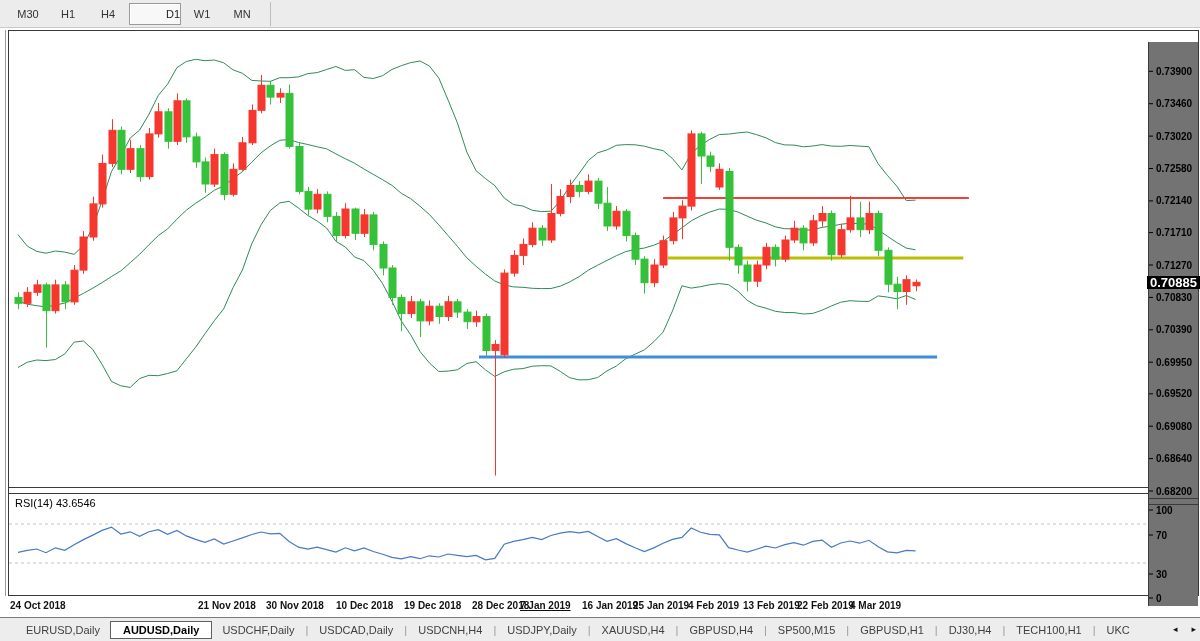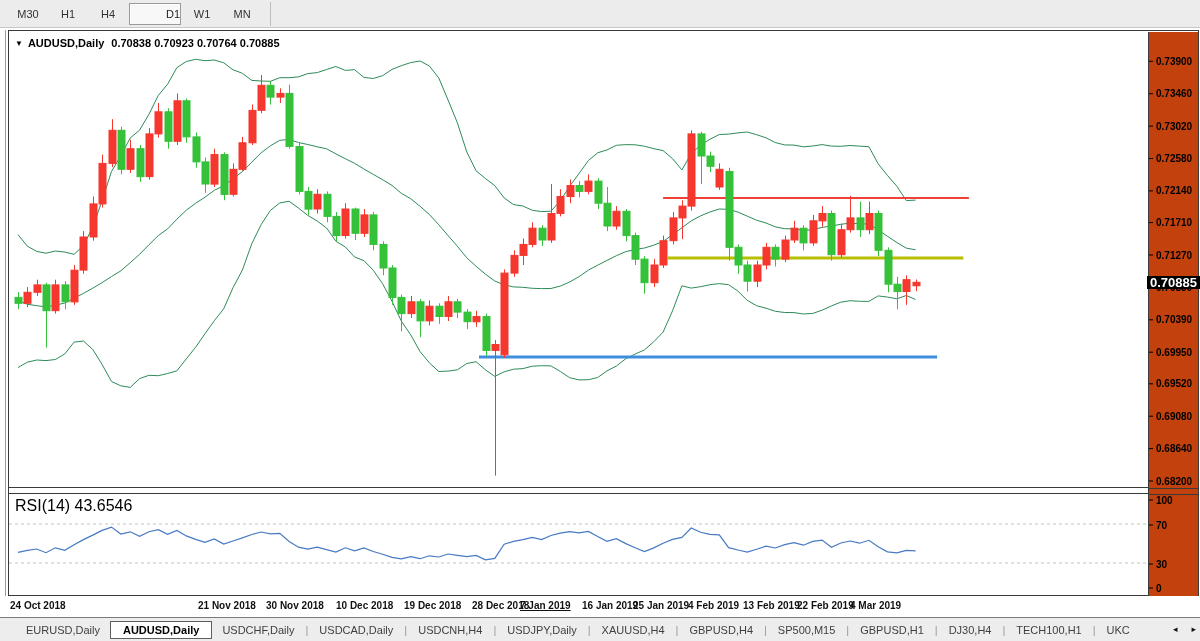--- a/index.html
+++ b/index.html
@@ -14,31 +14,31 @@
     font-size:11px; color:#333; margin:0 1px; border:1px solid transparent; }
   .tf-btn.active { background:#f8f8f8; border:1px solid #9a9a9a;
     box-shadow: inset 1px 1px 0 #ffffff; color:#222;padding-left:36px; }
   .tb-sep { width:1px; height:24px; background:#bdbdbd; margin:0 8px; }
 
   
   .window-edge { position:absolute; left:5px; top:30px; width:1px; height:566px; background:#9a9a9a; }
   .chart-region { position:absolute; left:8px; top:30px; width:1191px; height:566px;
     border:1px solid #3a3a3a; background:#fff; }
   #chart-svg { position:absolute; left:0; top:0; }
-  .axis-col { position:absolute; left:1139px; top:1px; width:50px; height:564px;
-    border-left:1px solid #3a3a3a; background:#c2410c; }
+  .axis-col { position:absolute; left:1139px; top:11px; width:50px; height:564px;
+    border-left:1px solid #3a3a3a; background:#737373; }
   #axis-svg { position:absolute; left:0; top:0; }
 
   .chart-title { position:absolute; left:6px; top:6px; z-index:4;
     font-size:11px; font-weight:bold; color:#000; white-space:nowrap; }
   .chart-title .dd { font-size:8px; margin-right:5px; position:relative; top:-1px; }
   .chart-title .vals { margin-left:7px; font-weight:bold; }
 
   .rsi-label { position:absolute; left:6px; top:466px; z-index:4;
-    font-size:16px; color:#000; white-space:nowrap; }
+    font-size:11px; color:#000; white-space:nowrap; }
 
   .price-tag { position:absolute; left:1138px; width:53px; height:13px; z-index:5;
     background:#000; color:#fff; font-size:13px; font-weight:bold;
     text-align:center; line-height:13px; }
 
   
   .time-axis { position:absolute; left:8px; top:597px; width:1191px; height:19px;
     font-size:10px; font-weight:bold; color:#111; }
   .time-axis span { position:absolute; top:3px; white-space:nowrap; }
 
@@ -478,23 +478,20 @@
       </g>
       <line x1="0" y1="456.5" x2="1139" y2="456.5" stroke="#3a3a3a"></line>
       <line x1="0" y1="462.5" x2="1139" y2="462.5" stroke="#3a3a3a"></line>
       <line x1="0" y1="532.0" x2="1139" y2="532.0" stroke="#c3c3c3" stroke-width="1" stroke-dasharray="3,3"></line>
       <line x1="0" y1="493.0" x2="1139" y2="493.0" stroke="#c3c3c3" stroke-width="1" stroke-dasharray="3,3"></line>
       <g clip-path="url(#cpRsi)">
         <polyline points="9.0,521.4 18.4,519.4 27.7,518.0 37.0,521.7 46.4,516.8 55.8,519.3 65.1,513.7 74.5,508.6 83.8,504.1 93.1,499.4 102.5,496.1 111.8,503.0 121.2,500.8 130.6,505.4 139.9,500.7 149.3,498.6 158.6,503.4 167.9,499.4 177.3,504.9 186.7,508.4 196.0,511.4 205.3,507.9 214.7,513.1 224.0,510.0 233.4,506.9 242.8,503.5 252.1,501.0 261.4,502.8 270.8,502.4 280.1,510.5 289.5,516.2 298.8,518.2 308.2,516.1 317.6,518.7 326.9,521.0 336.3,516.8 345.6,519.8 354.9,516.9 364.3,520.5 373.6,523.2 383.0,526.3 392.3,527.9 401.7,525.7 411.1,527.7 420.4,524.8 429.8,526.0 439.1,523.0 448.4,524.3 457.8,525.6 467.1,524.4 476.5,528.8 485.8,527.4 495.2,513.2 504.5,510.4 513.9,508.7 523.3,506.3 532.6,508.5 541.9,504.5 551.3,502.1 560.6,500.6 570.0,501.9 579.4,500.4 588.7,505.5 598.0,510.3 607.4,507.7 616.8,512.6 626.1,516.8 635.4,520.6 644.8,516.9 654.1,512.3 663.5,508.4 672.9,506.4 682.2,497.0 691.5,501.3 700.9,503.3 710.3,503.9 719.6,516.7 728.9,519.0 738.3,521.1 747.6,518.2 757.0,515.2 766.4,517.0 775.7,513.6 785.0,511.7 794.4,514.2 803.8,510.4 813.1,509.1 822.4,516.3 831.8,512.0 841.1,510.0 850.5,512.2 859.9,509.3 869.2,515.8 878.5,520.8 887.9,521.8 897.3,519.4 906.6,519.8" fill="none" stroke="#4779c4" stroke-width="1.2"></polyline>
       </g>
     </svg>
 
-  <div class="chart-title">
-    <span class="dd">▼</span><span>AUDUSD,Daily</span><span class="vals">0.70838 0.70923 0.70764 0.70885</span>
-  </div>
 
   <div class="rsi-label">RSI(14) 43.6546</div>
 
   <div class="axis-col">
     <svg id="axis-svg" width="50" height="564">
         <line x1="0" y1="29.3" x2="4" y2="29.3" stroke="#000"></line>
         <text x="7" y="32.8" font-size="10" font-weight="bold" fill="#000">0.73900</text>
         <line x1="0" y1="61.7" x2="4" y2="61.7" stroke="#000"></line>
         <text x="7" y="65.2" font-size="10" font-weight="bold" fill="#000">0.73460</text>
         <line x1="0" y1="94.1" x2="4" y2="94.1" stroke="#000"></line>

